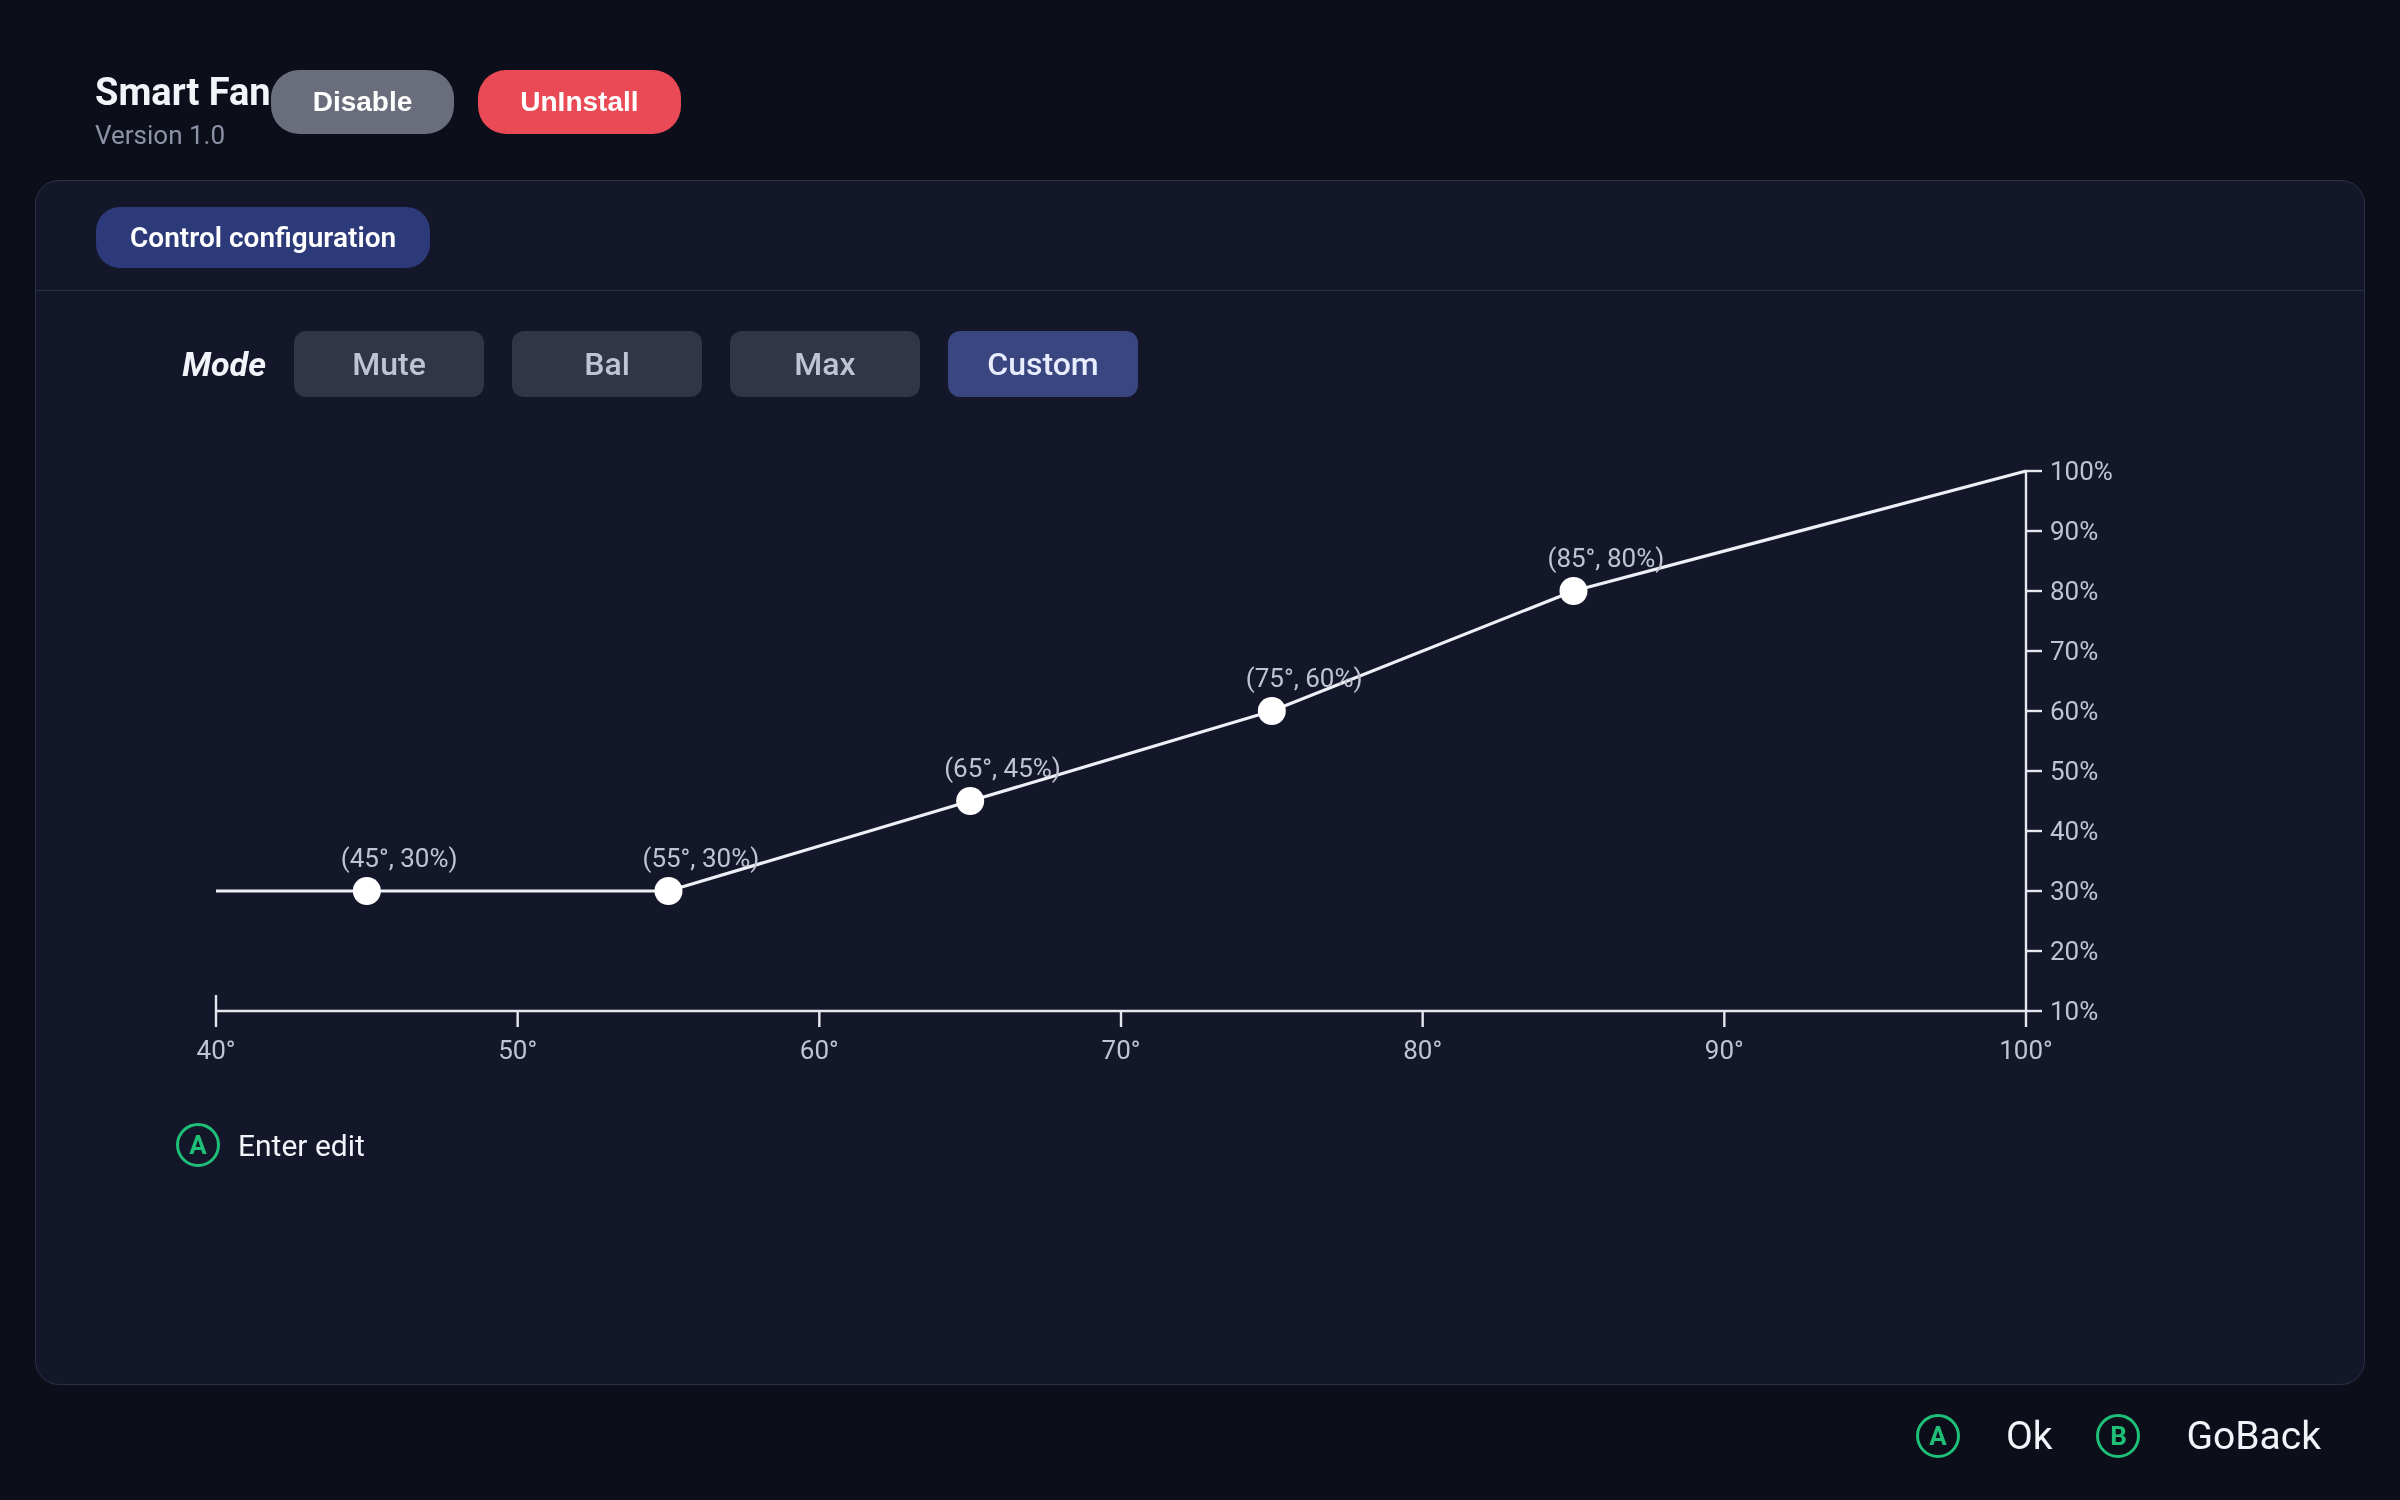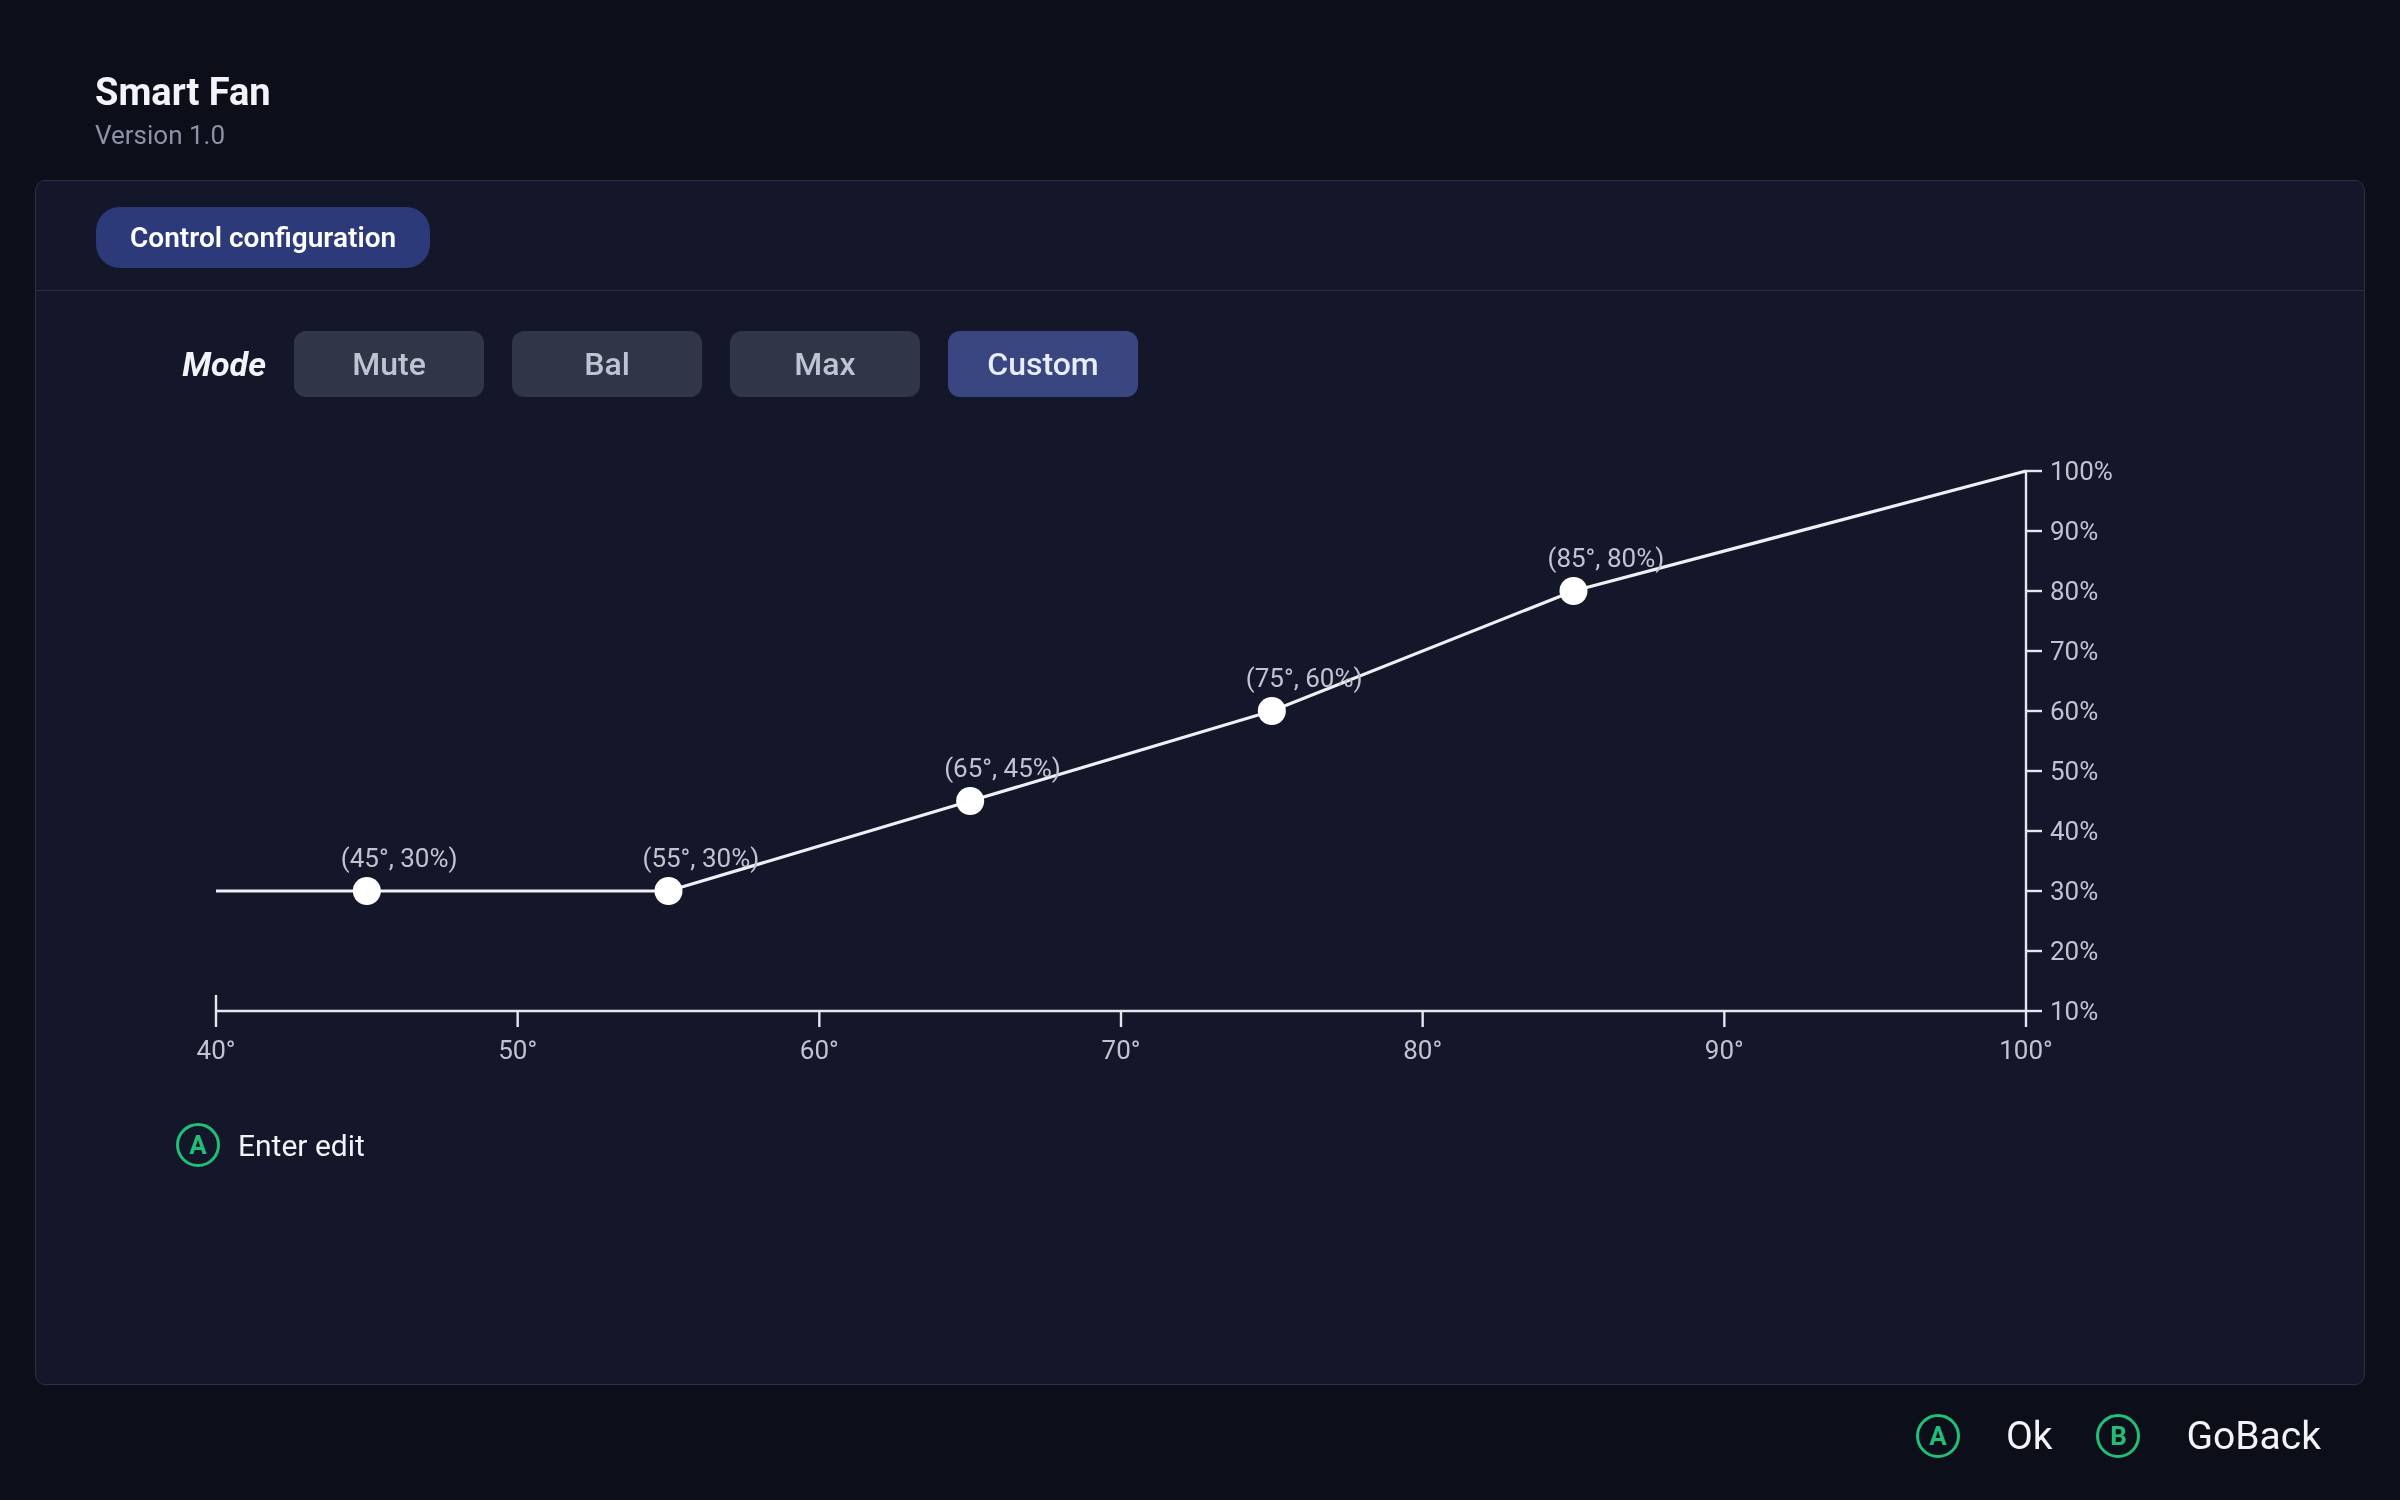--- a/index.html
+++ b/index.html
@@ -51,21 +51,21 @@
     padding: 16px 42px;
   }
   .btn-uninstall {
     background: #e94a55;
     font-size: 28px;
     padding: 16px 42px;
   }
   .panel {
     margin-top: 10px;
     border: 1.6px solid #2c3044;
-    border-radius: 10px;
+    border-radius: 24px;
     flex: 1;
     display: flex;
     flex-direction: column;
     overflow: hidden;
     background: #14172a;
   }
   .tabs-strip {
     padding: 26px 60px 22px 60px;
     border-bottom: 1.6px solid #2c3044;
   }
@@ -173,20 +173,24 @@
 </style>
 </head>
 <body>
 
 <div class="app">
 
   <div class="header-row">
     <div class="title-block">
       <div class="title">Smart Fan</div>
       <div class="version">Version 1.0</div>
+    </div>
+    <div class="header-buttons">
+      <button class="btn btn-disable">Disable</button>
+      <button class="btn btn-uninstall">UnInstall</button>
     </div>
   </div>
 
   <div class="panel">
     <div class="tabs-strip">
       <span class="tab-chip">Control configuration</span>
     </div>
 
     <div class="controls-area">
 

